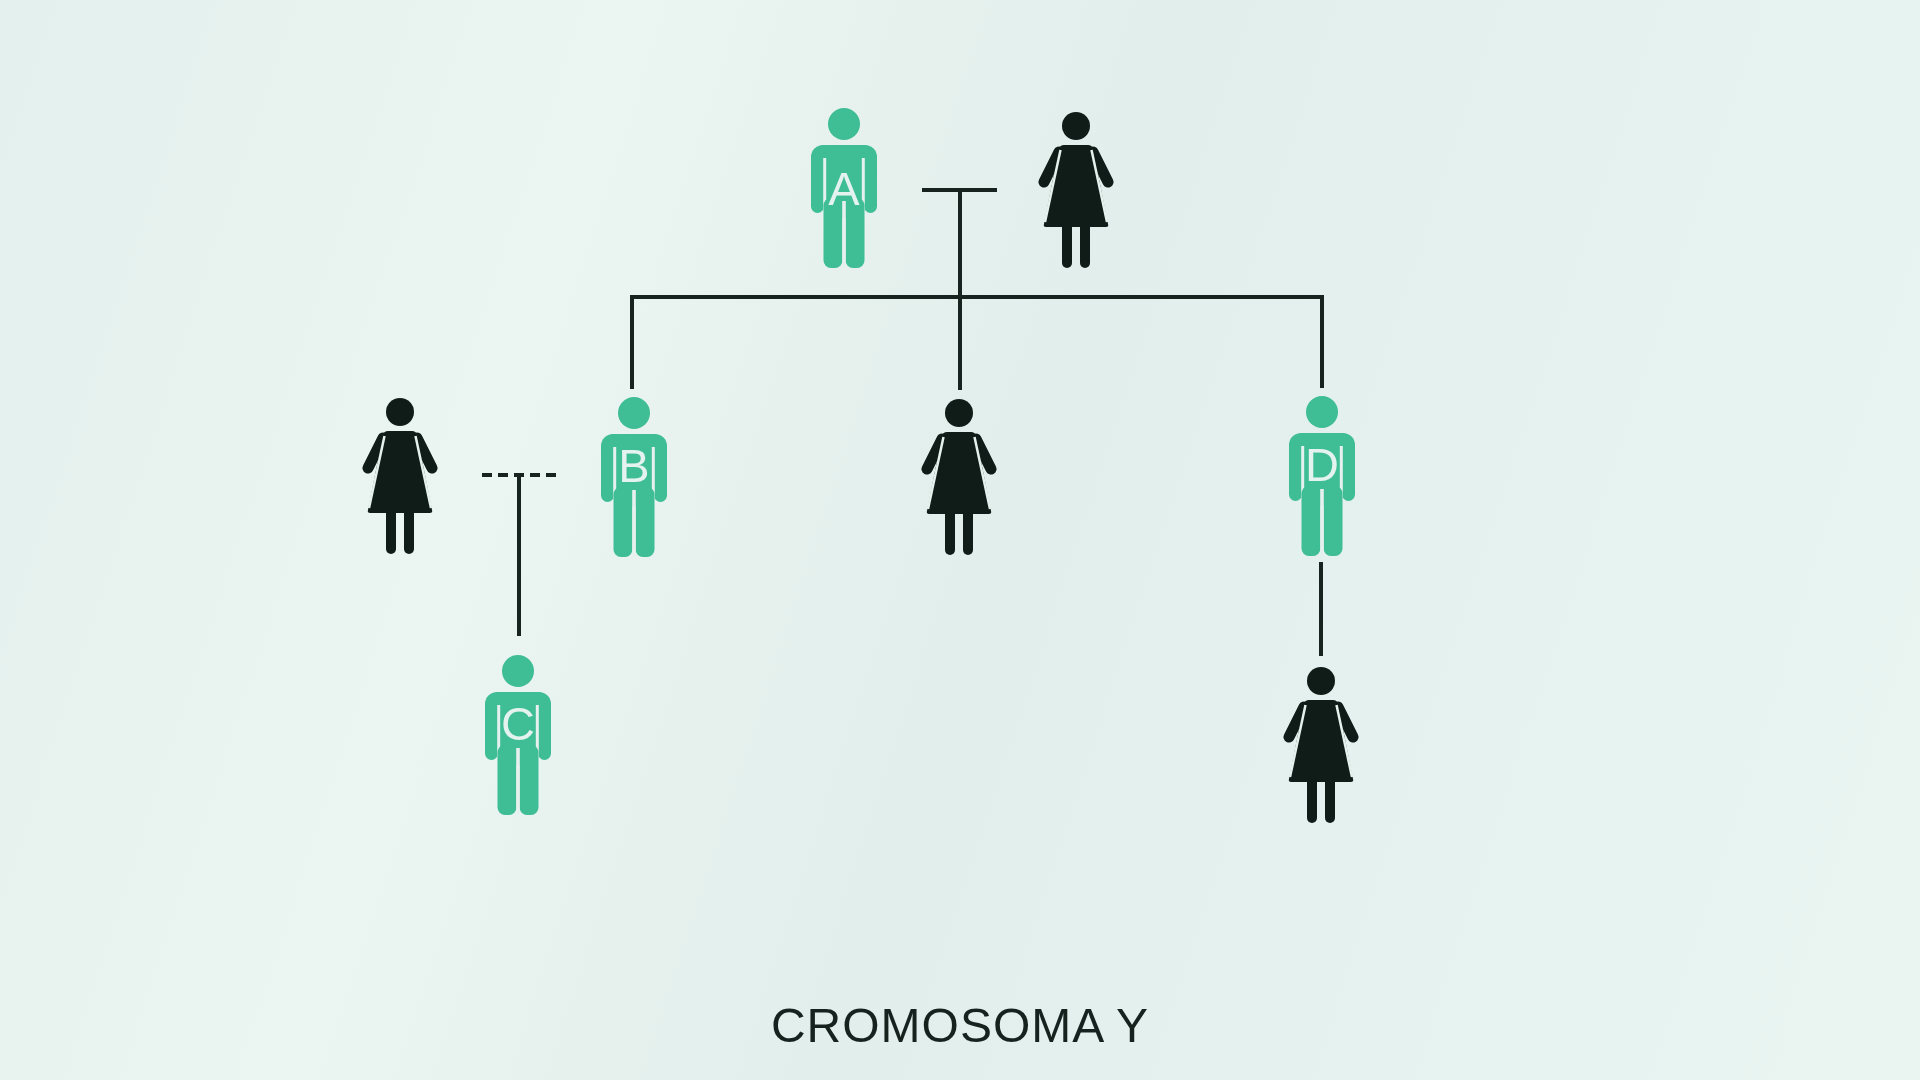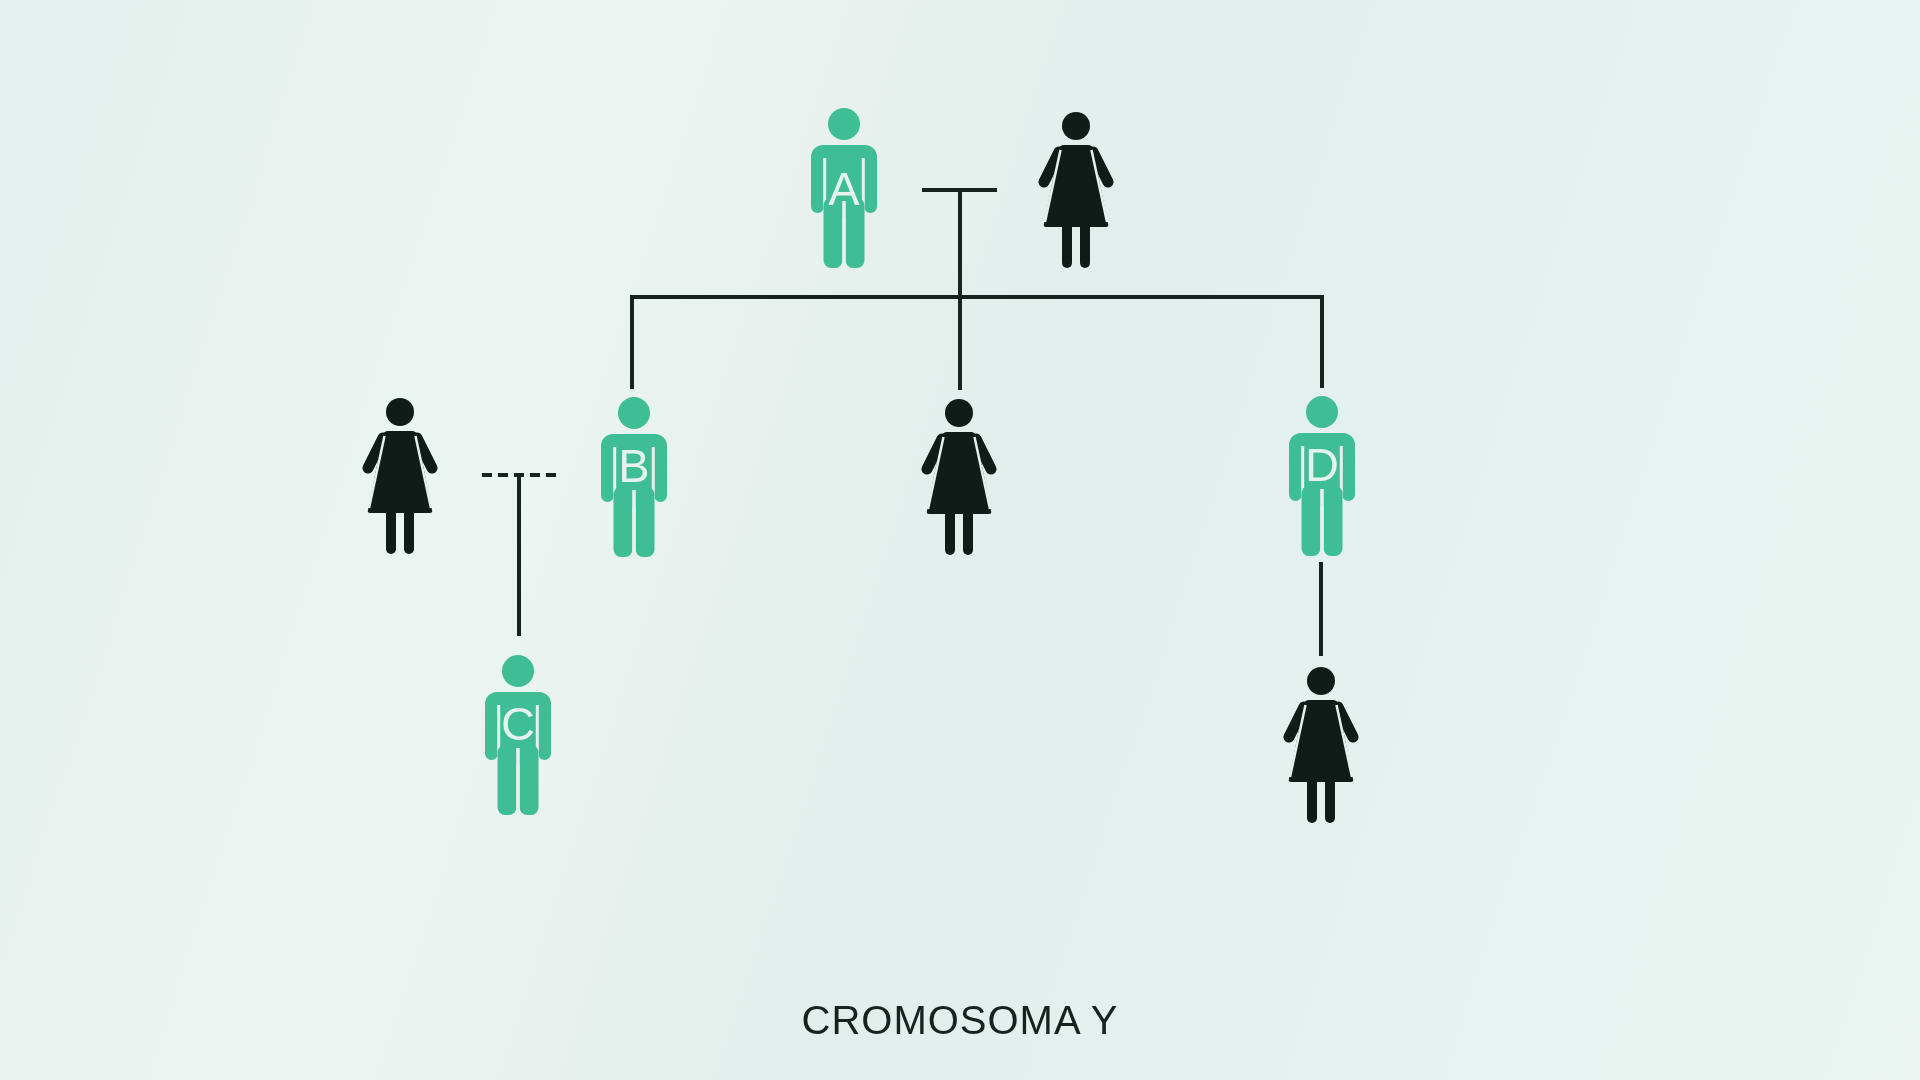--- a/index.html
+++ b/index.html
@@ -25,21 +25,21 @@
     letter-spacing:0;pointer-events:none;
   }
   .label-low{top:52px;}
   .hline,.vline{position:absolute;background:var(--line);}
   .dashedline{
     position:absolute;height:4px;
     background:repeating-linear-gradient(90deg,var(--line) 0 10px,transparent 10px 16px);
   }
   .diagram-title{
     position:absolute;left:0;top:998px;width:100%;
-    text-align:center;font-size:40px;letter-spacing:1px;color:var(--ink);
+    text-align:center;font-size:48px;letter-spacing:1px;color:var(--ink);
   }
 </style>
 </head>
 <body>
 
 <div class="stage">
 
   <div class="hline" style="left:922px;top:188px;width:75px;height:4px;"></div>
   <div class="vline" style="left:958px;top:188px;width:4px;height:111px;"></div>
   <div class="hline" style="left:630px;top:295px;width:694px;height:4px;"></div>

